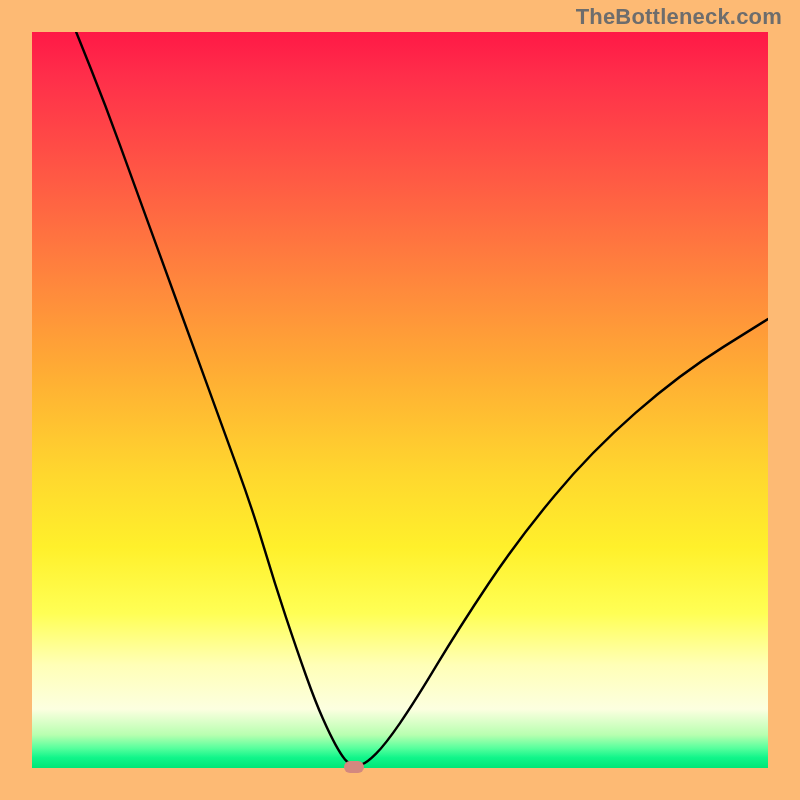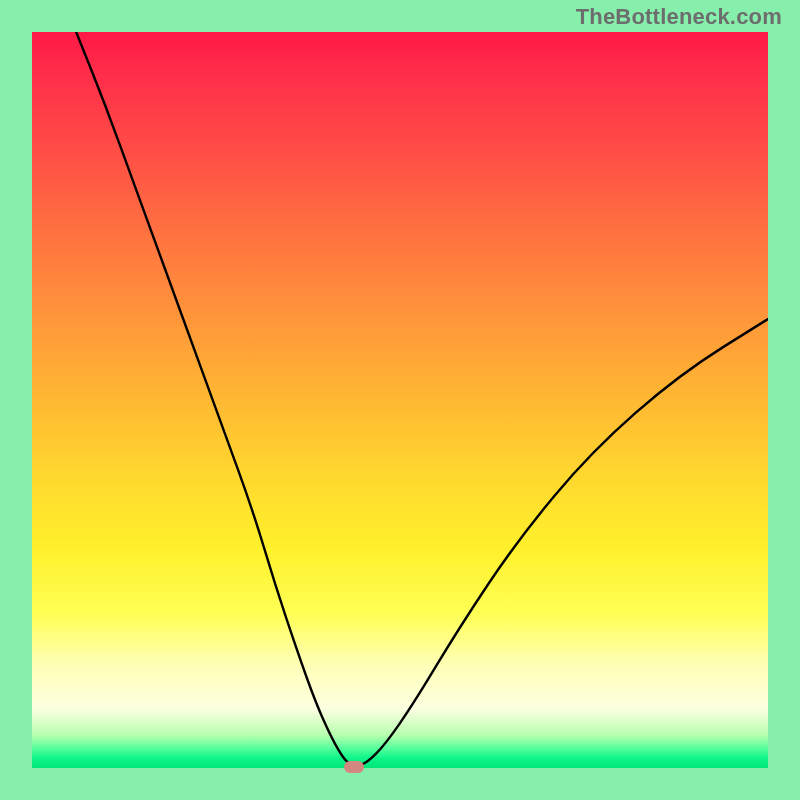--- a/index.html
+++ b/index.html
@@ -8,21 +8,21 @@
     width: 800px;
     height: 800px;
     background: #000;
     overflow: hidden;
     font-family: Arial, Helvetica, sans-serif;
   }
   .frame {
     position: relative;
     width: 800px;
     height: 800px;
-    background: #86efac;
+    background: #fdba74;
   }
   .watermark {
     position: absolute;
     top: 4px;
     right: 18px;
     color: #6d6d6d;
     font-size: 22px;
     font-weight: 600;
     letter-spacing: 0.2px;
     z-index: 10;

